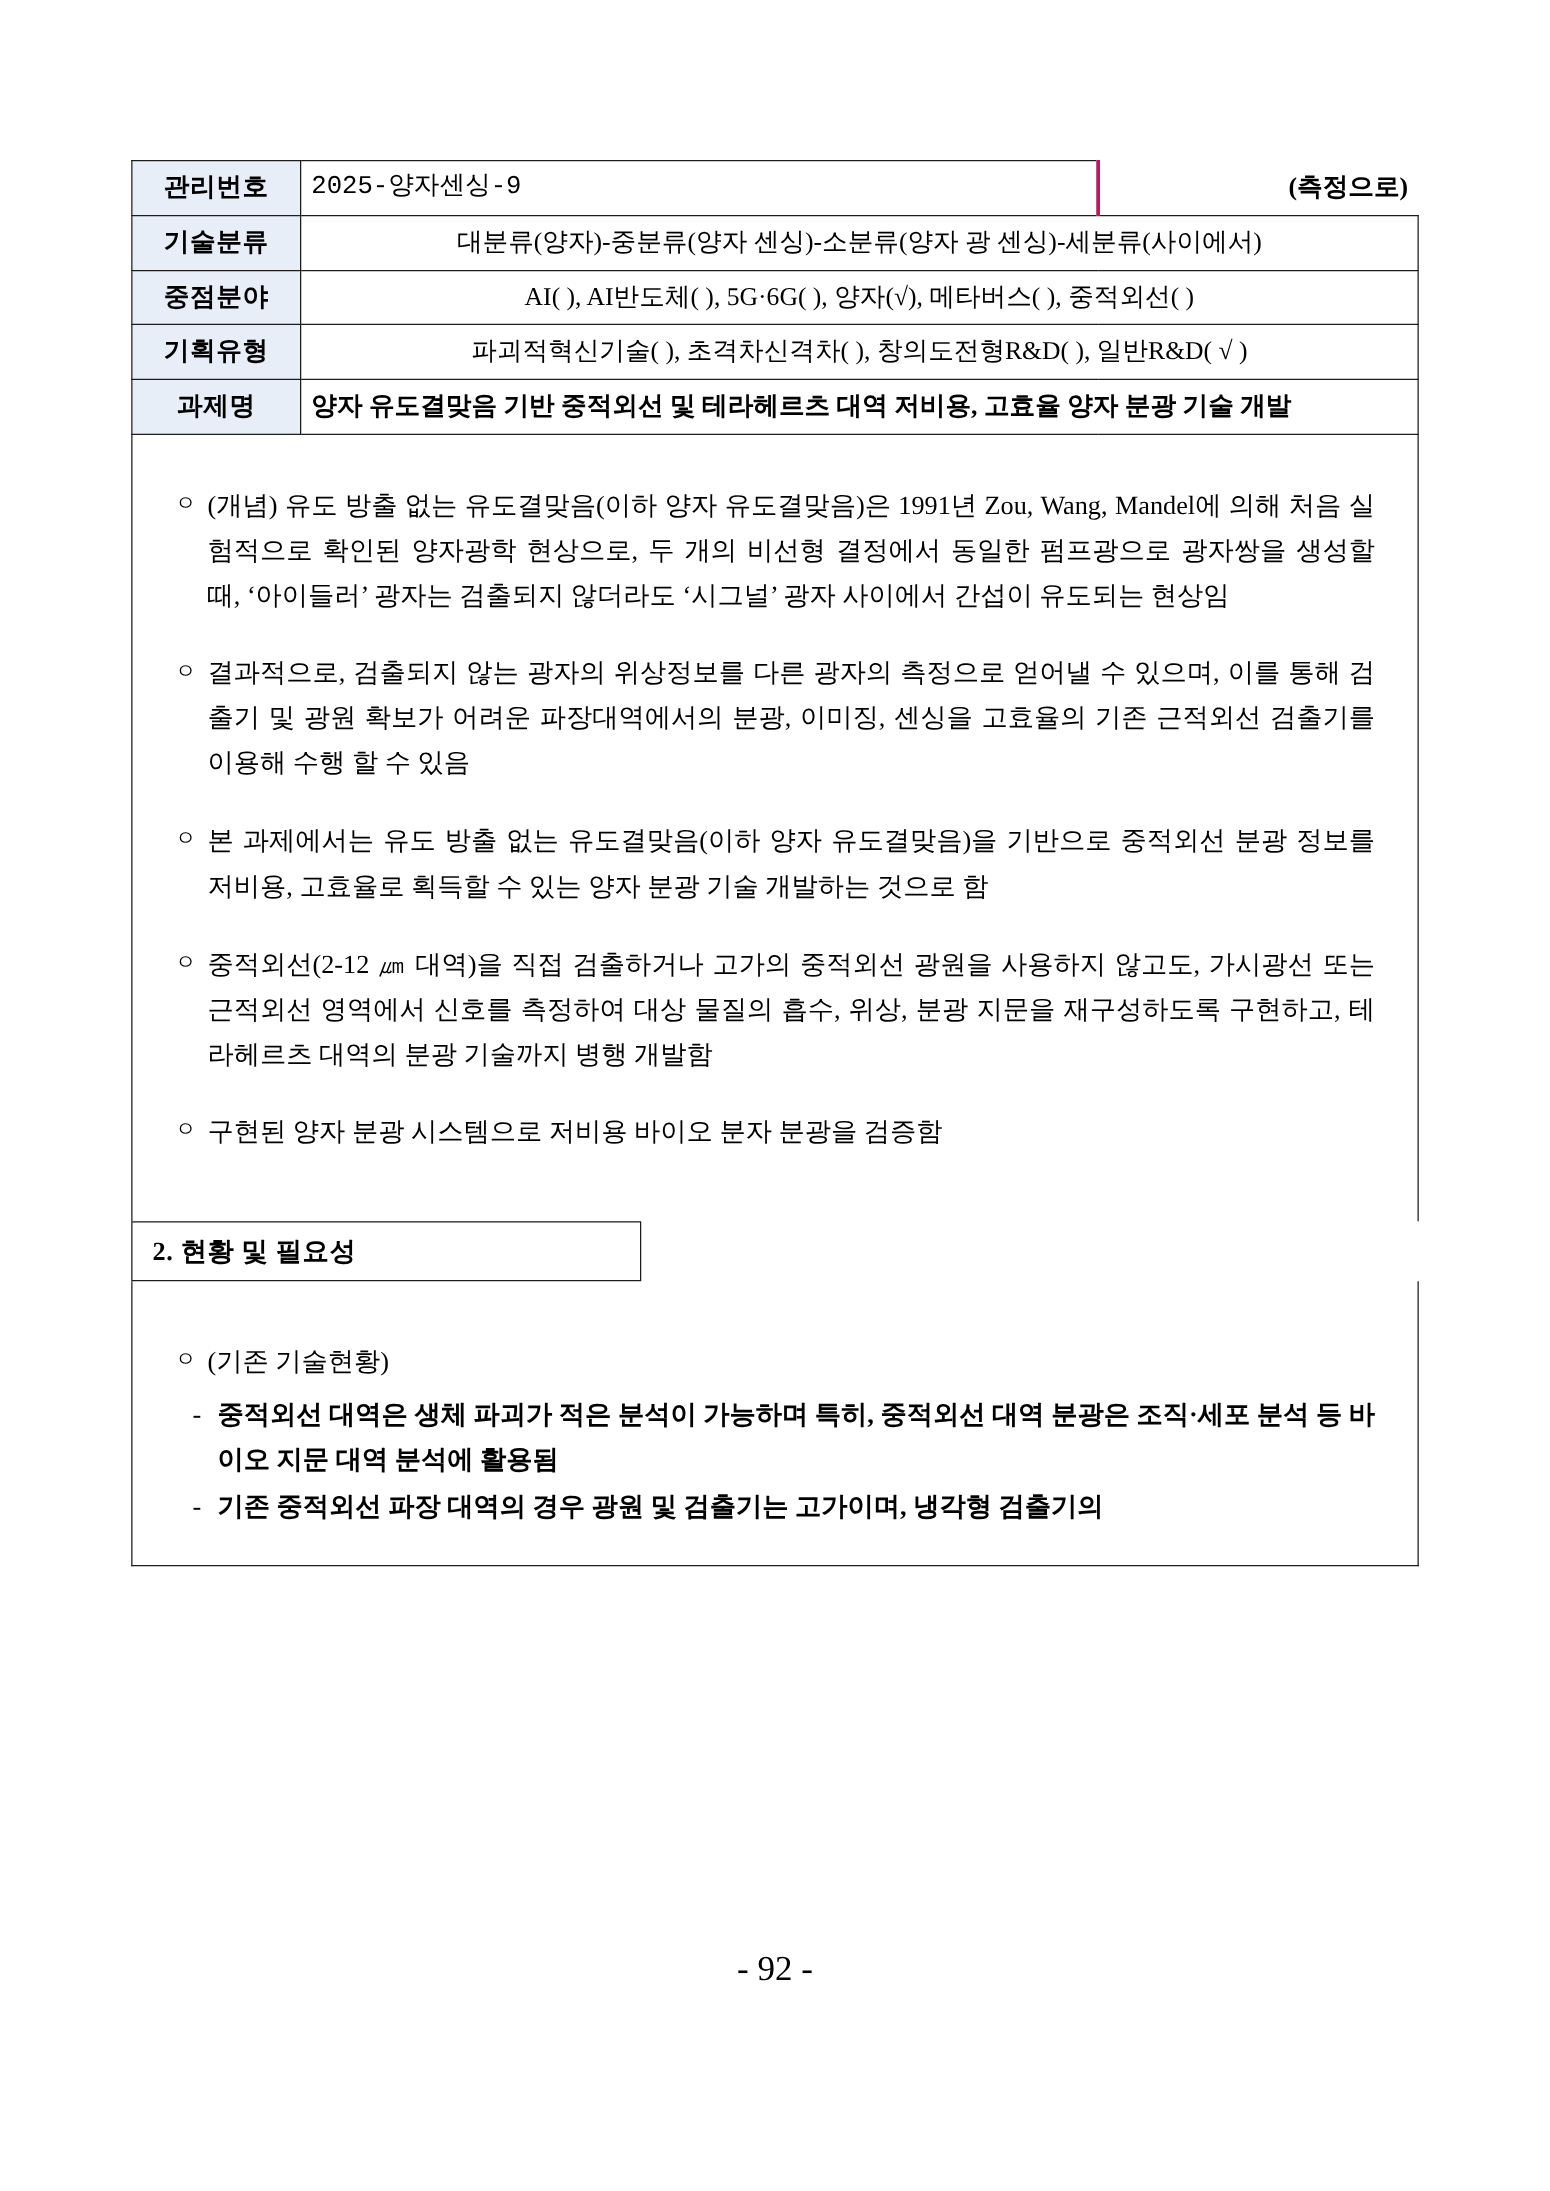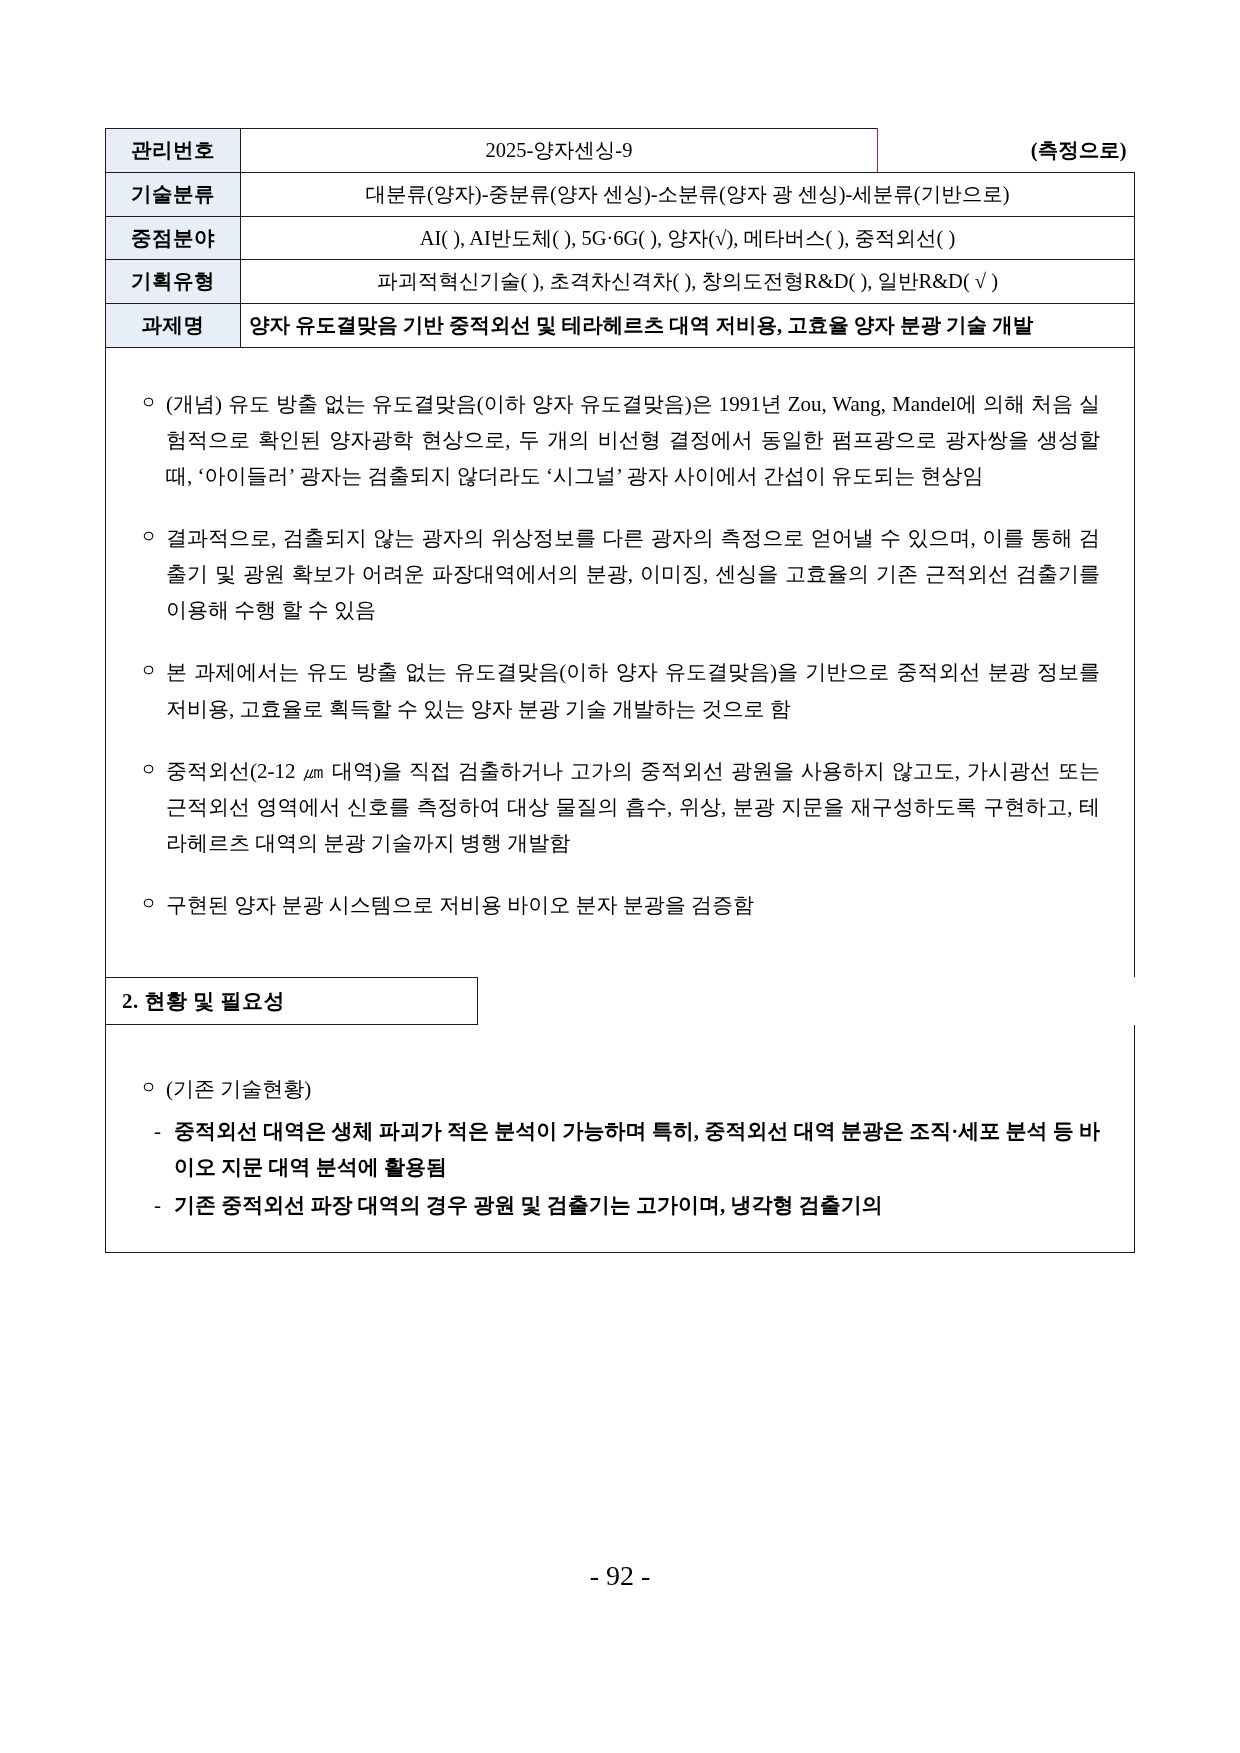--- a/index.html
+++ b/index.html
@@ -40,22 +40,22 @@
     background: #e8eef7;
     text-align: center;
     font-weight: bold;
     letter-spacing: 0.5px;
     margin-top: 16px;
   }
   td.center {
     text-align: center;
   }
   .mgmt-row td.val {
-    text-align: center;
-    border-right: 1px solid #be185d;
+    border-right: 3px solid #be185d;
+    font-family: Liberation Mono, monospace;
   }
   .designation {
     text-align: right;
     font-weight: bold;
     font-size: 20.5px;
     padding-right: 6px;
     border: none !important;
   }
   .no-border-top-right {
     border-top: none !important;
@@ -80,21 +80,21 @@
     border-bottom: 1px solid #1c1c1c;
     width: 400px;
     box-sizing: border-box;
     padding: 9px 0 9px 22px;
     font-size: 21px;
     font-weight: bold;
     letter-spacing: 0.5px;
   }
   .section-head.s2 {
     border-top: 1px solid #1c1c1c;
-    width: 373px;
+    width: 408px;
     padding-left: 16px;
   }
   .body-box {
     border-left: 1px solid #1c1c1c;
     border-right: 1px solid #1c1c1c;
     box-sizing: border-box;
     width: 1030px;
     padding: 28px 34px 10px 34px;
   }
   .body-box.last {
@@ -158,21 +158,21 @@
 
   <table class="meta">
     <tbody>
         <tr class="mgmt-row">
       <td class="label">관리번호</td>
       <td class="val" style="width:620px;">2025-양자센싱-9</td>
       <td class="no-border-top-right designation">(측정으로)</td>
     </tr>
     <tr>
       <td class="label">기술분류</td>
-      <td class="center" colspan="2">대분류(양자)-중분류(양자 센싱)-소분류(양자 광 센싱)-세분류(기반으로)</td>
+      <td class="center" colspan="2">대분류(양자)-중분류(양자 센싱)-소분류(양자 광 센싱)-세분류(사이에서)</td>
     </tr>
     <tr>
       <td class="label">중점분야</td>
       <td class="center" colspan="2">AI( ), AI반도체( ), 5G·6G( ), 양자(√), 메타버스( ), 중적외선( )</td>
     </tr>
     <tr>
       <td class="label">기획유형</td>
       <td class="center" colspan="2">파괴적혁신기술(    ), 초격차신격차(    ), 창의도전형R&amp;D(      ), 일반R&amp;D( √ )</td>
     </tr>
     <tr>

